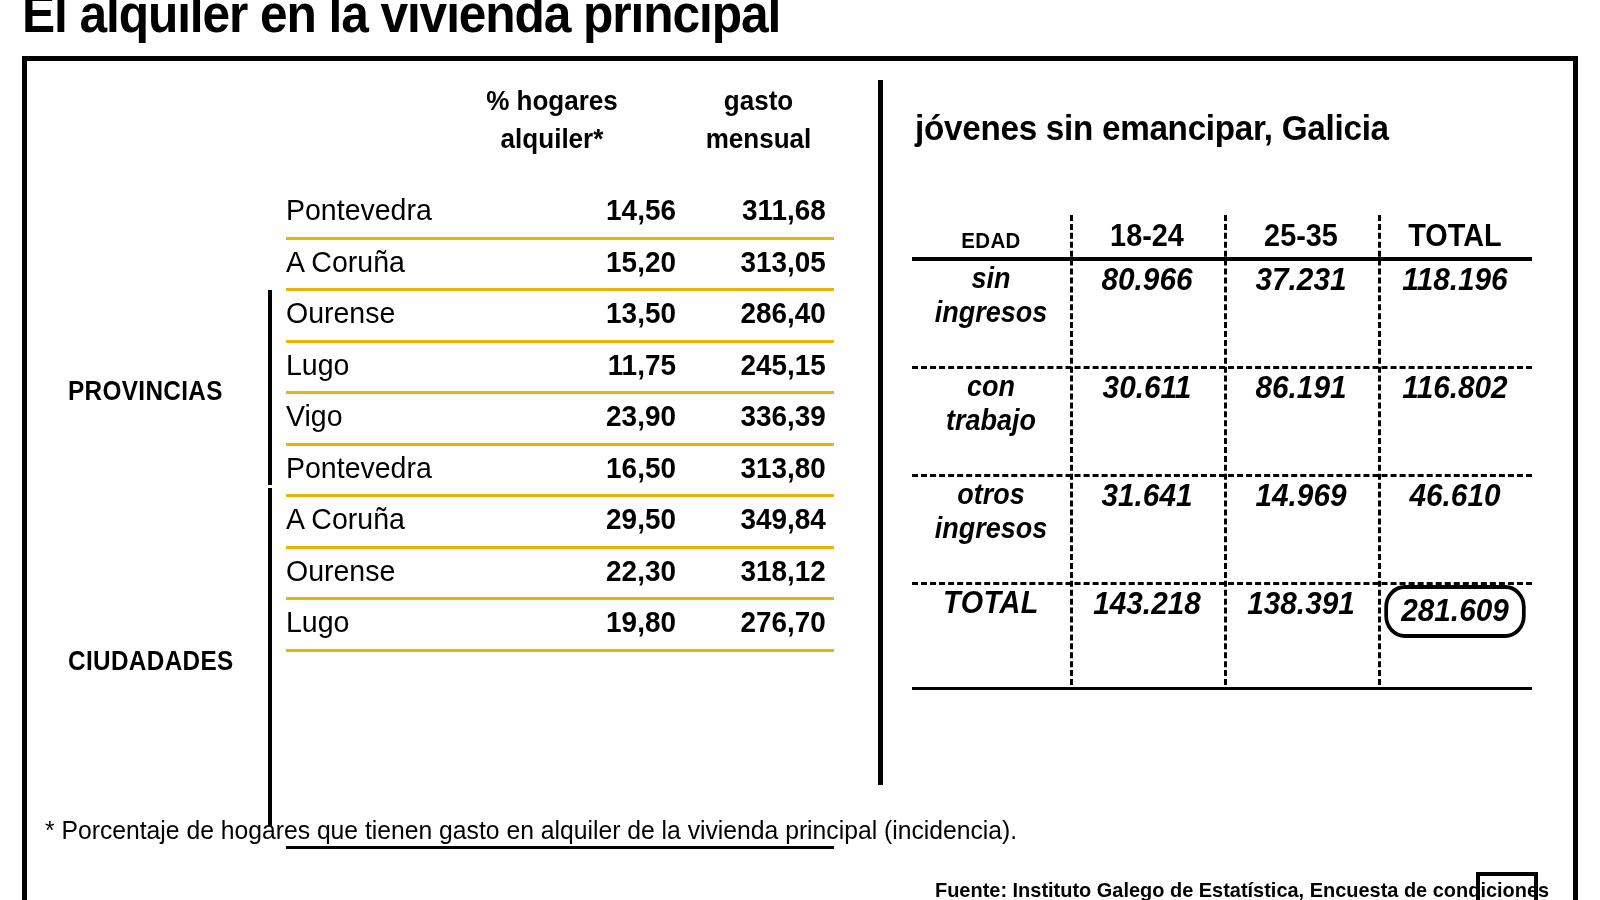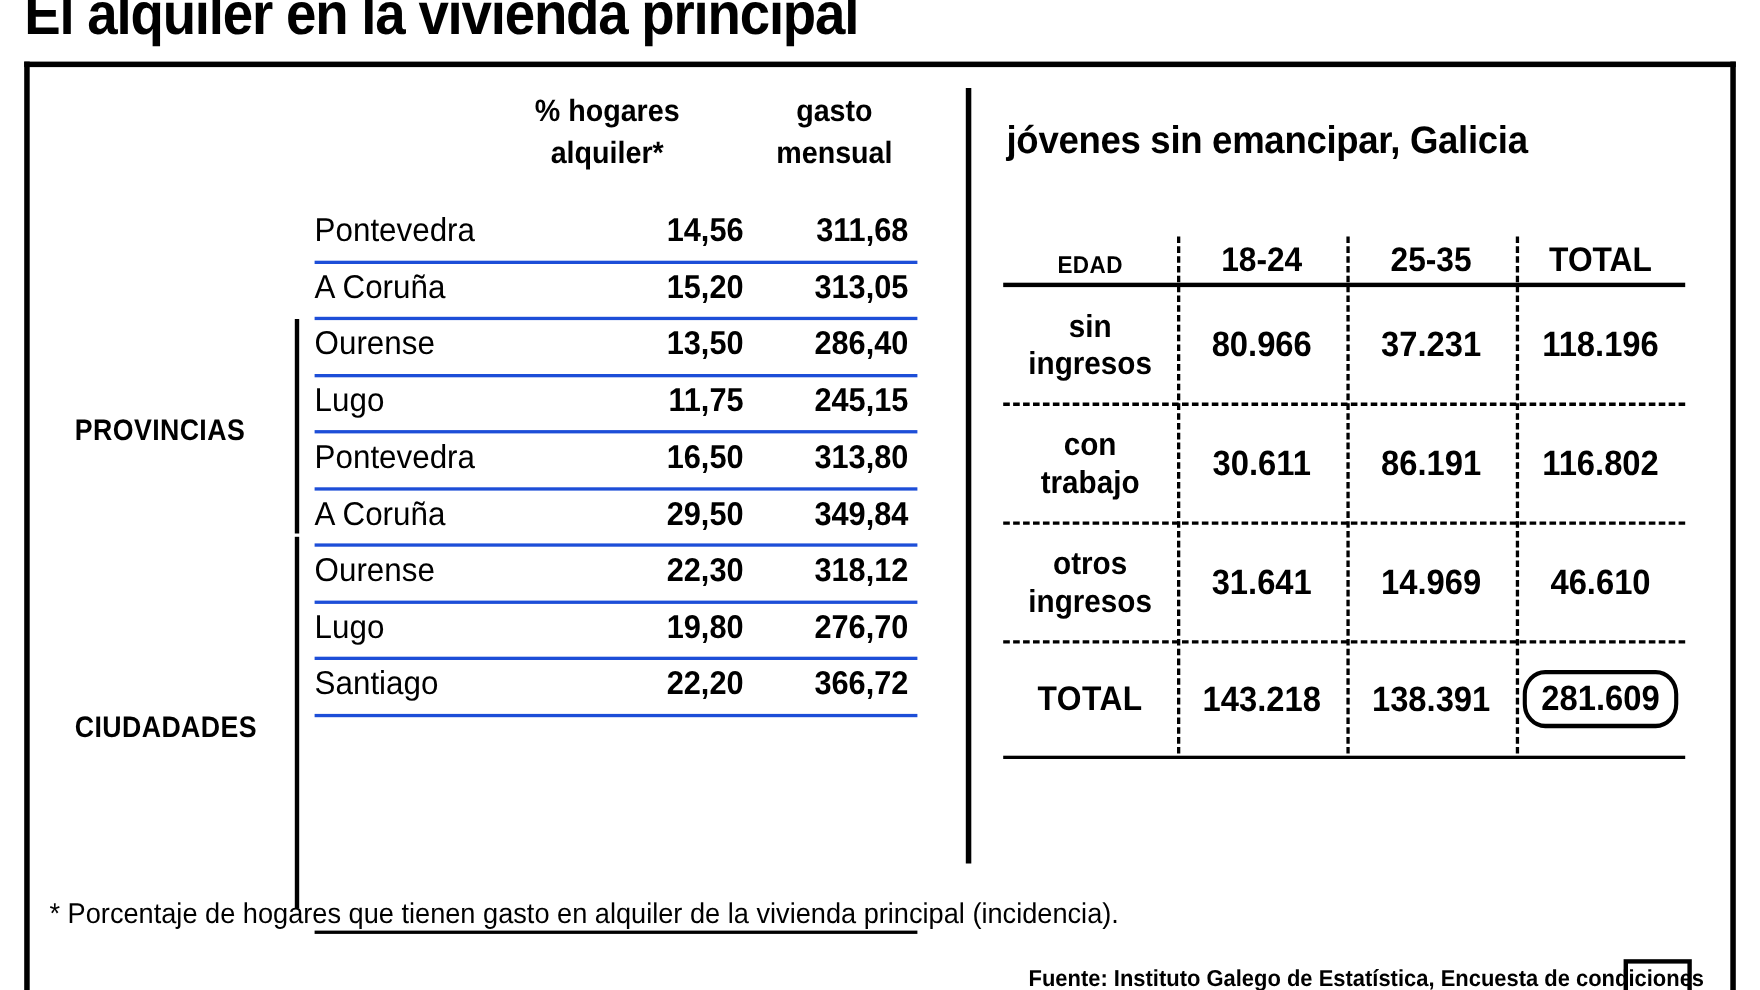--- a/index.html
+++ b/index.html
@@ -111,21 +111,21 @@
   
   .rows {
     position: absolute;
     left: 286px;
     top: 132px;
     width: 548px;
   }
   .row {
     position: relative;
     height: 48.5px;
-    border-bottom: 3px solid #1d4ed8;
+    border-bottom: 3px solid #eab308;
     display: flex;
     align-items: center;
   }
   .row.thickline { border-bottom: 5px solid #000; }
   .row.noline { border-bottom: none; }
   .cell-name {
     flex: 0 0 250px;
     font-family: "Liberation Sans Narrow", "Liberation Sans", sans-serif;
     font-size: 30px;
     line-height: 30px;
@@ -188,23 +188,23 @@
   .rp-h.col { flex: 1 1 0; font-size: 31px; }
 
   .rp-rule {
     height: 4px;
     background: #000;
     margin-top: 3px;
   }
   .rp-body { position: relative; }
   .rp-row {
     display: flex;
-    align-items: center;
     height: 105px;
     border-bottom: 3px dashed #000;
+    font-style: italic;
   }
   .rp-row.total-row {
     height: 100px;
     border-bottom: none;
   }
   .rp-label {
     flex: 0 0 158px;
     font-family: "Liberation Sans Narrow", "Liberation Sans", sans-serif;
     font-weight: bold;
     font-size: 29px;
@@ -338,43 +338,43 @@
         <div class="cell-name">Ourense</div>
         <div class="cell-num">13,50</div>
         <div class="cell-num c2">286,40</div>
       </div>
       <div class="row">
         <div class="cell-name">Lugo</div>
         <div class="cell-num">11,75</div>
         <div class="cell-num c2">245,15</div>
       </div>
       <div class="row">
+        <div class="cell-name">Vigo</div>
+        <div class="cell-num">23,90</div>
+        <div class="cell-num c2">336,39</div>
+      </div>
+      <div class="row">
         <div class="cell-name">Pontevedra</div>
         <div class="cell-num">16,50</div>
         <div class="cell-num c2">313,80</div>
       </div>
       <div class="row">
         <div class="cell-name">A Coruña</div>
         <div class="cell-num">29,50</div>
         <div class="cell-num c2">349,84</div>
       </div>
       <div class="row">
         <div class="cell-name">Ourense</div>
         <div class="cell-num">22,30</div>
         <div class="cell-num c2">318,12</div>
       </div>
       <div class="row">
         <div class="cell-name">Lugo</div>
         <div class="cell-num">19,80</div>
         <div class="cell-num c2">276,70</div>
-      </div>
-      <div class="row">
-        <div class="cell-name">Santiago</div>
-        <div class="cell-num">22,20</div>
-        <div class="cell-num c2">366,72</div>
       </div>
     </div>
 
   <div class="sep-line-top"></div>
 </div>
 
 <div class="right-panel">
   <div class="rp-title">jóvenes sin emancipar, Galicia</div>
 
   <div class="rp-table">

